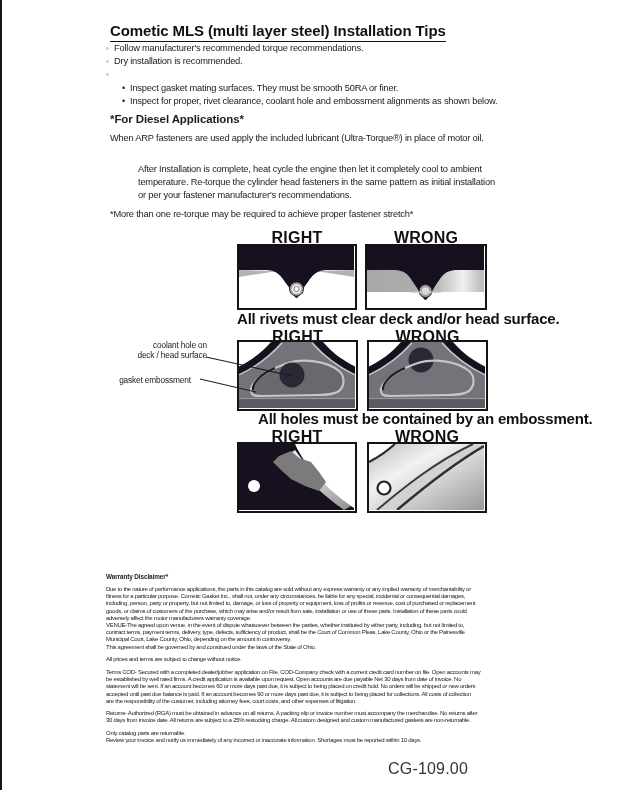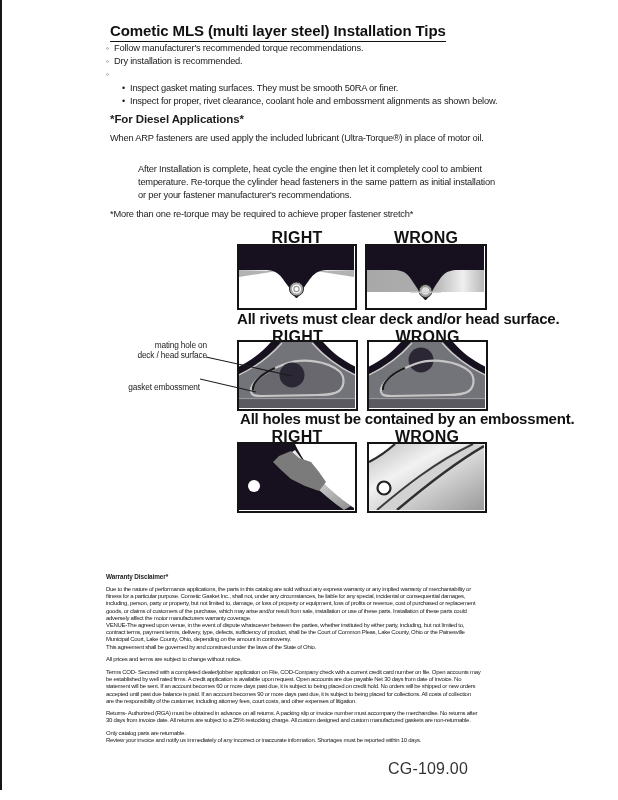--- a/index.html
+++ b/index.html
@@ -111,24 +111,24 @@
     </svg>
   </div>
 
   <div class="abs dg-caption" style="left:0;top:84px;">
       <div>All rivets must clear deck and/or head surface.</div>
     </div>
 </div>
 
 <div class="abs" style="left:110px;top:326px;width:400px;height:100px;">
   <div class="abs annot" style="left:0;top:15px;width:97px;">
-      <div>mating hole on</div>
+      <div>coolant hole on</div>
       <div>deck / head surface</div>
     </div>
-  <div class="abs annot" style="left:0;top:57px;width:90px;">gasket embossment</div>
+  <div class="abs annot" style="left:0;top:50px;width:90px;text-align:center;">gasket embossment</div>
 
   <div class="abs dg-label" style="left:127px;top:2px;width:121px;">RIGHT</div>
   <div class="abs dg-label" style="left:257px;top:2px;width:121px;">WRONG</div>
 
   <div class="abs dg-box" style="left:127px;top:14px;width:121px;height:71px;">
     <svg width="116" height="66" viewBox="0 0 116 66">
       <rect x="0" y="0" width="116" height="66" fill="#73737a"></rect>
       <rect x="0" y="56" width="116" height="1.2" fill="#98989e"></rect>
       <rect x="0" y="57.2" width="116" height="8.8" fill="#5a5a60"></rect>
       <path d="M12,50 C10,42 24,30 46,22 C64,15.5 88,19 100,29 C106,34 106,44 100,49 C96,52 88,53 78,53 L22,54 C15,54 13,53 12,50 Z" fill="#68686e" stroke="#c6c6c6" stroke-width="2.2"></path>
@@ -158,21 +158,21 @@
       <path d="M116,0 H84 C93,10.5 104.5,19 116,24.5 Z" fill="#ffffff"></path>
       <path d="M73,1 C85,14.5 100.5,25.5 116,33" stroke="#cfcfcf" stroke-width="1.2" fill="none"></path>
     </svg>
   </div>
 
   <svg class="abs" style="left:90px;top:18px;" width="180" height="70" viewBox="0 0 180 70">
     <line x1="6" y1="13" x2="92" y2="32" stroke="#1c1c1c" stroke-width="1.1"></line>
     <line x1="0" y1="35" x2="56" y2="48" stroke="#1c1c1c" stroke-width="1.1"></line>
   </svg>
 
-  <div class="abs dg-caption" style="left:130px;top:87px;text-align:right;">
+  <div class="abs dg-caption" style="left:148px;top:87px;text-align:right;">
       <div>All holes must be contained by an embossment.</div>
     </div>
 </div>
 
 <div class="abs" style="left:237px;top:428px;width:252px;height:112px;">
   <div class="abs dg-label" style="left:0;top:0;width:120px;">RIGHT</div>
   <div class="abs dg-label" style="left:130px;top:0;width:120px;">WRONG</div>
 
   <div class="abs dg-box" style="left:0;top:14px;width:120px;height:71px;">
     <svg width="115" height="66" viewBox="0 0 115 66">

